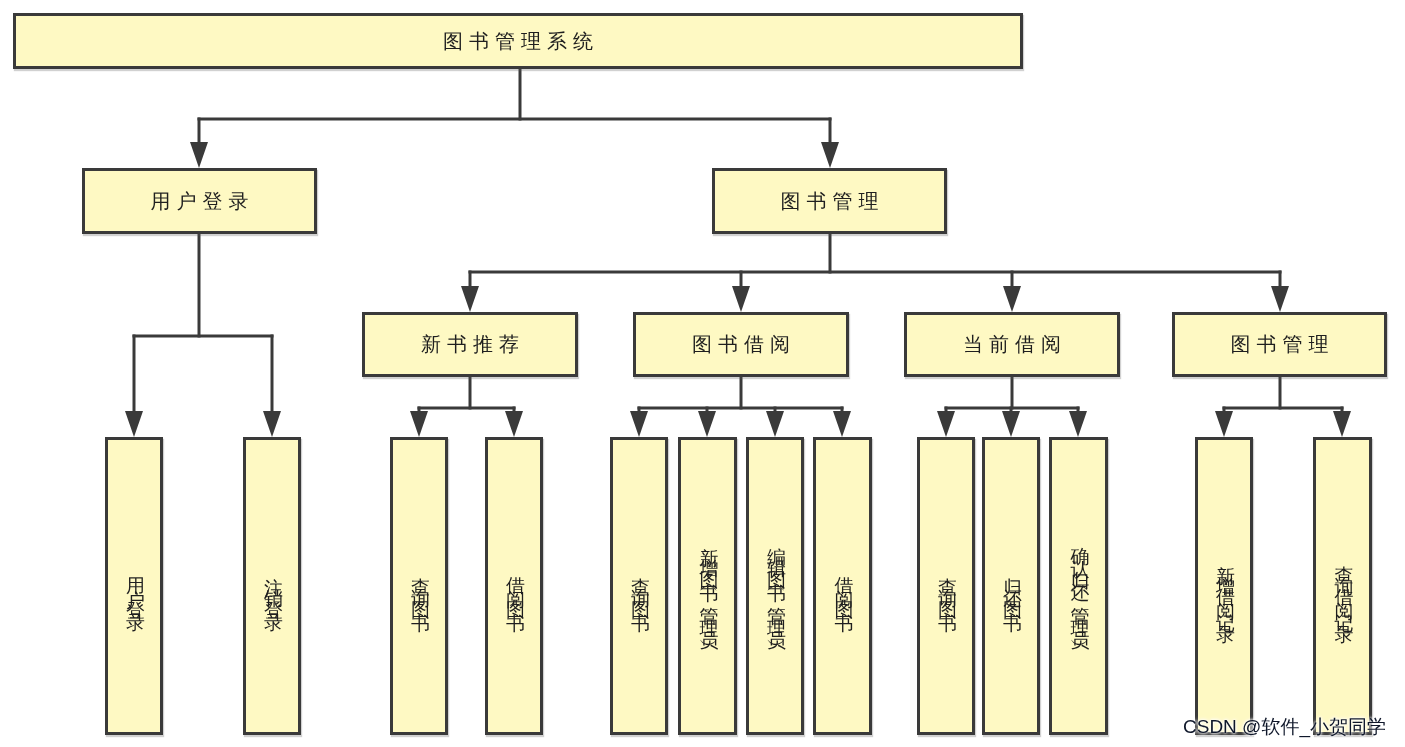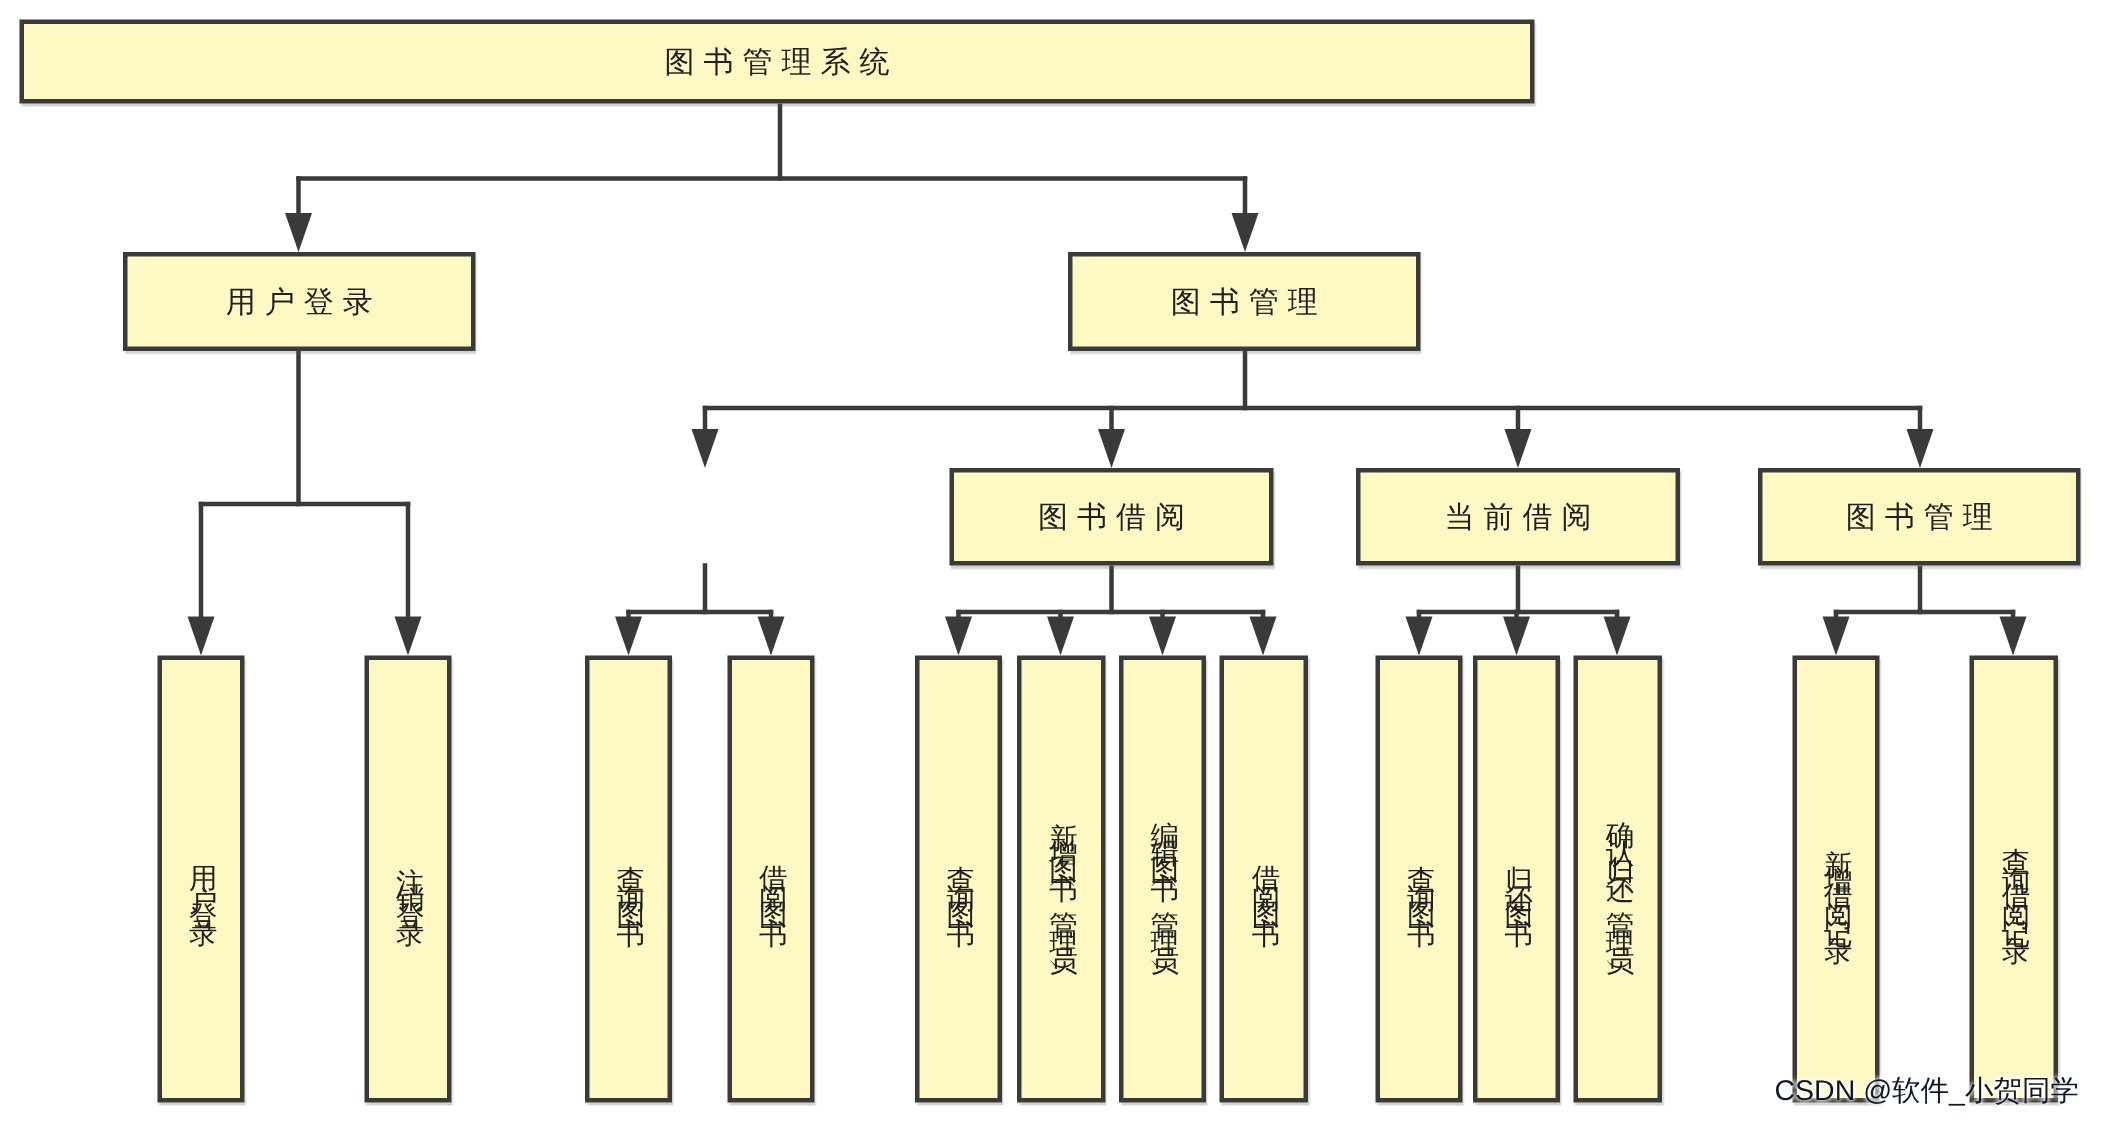--- a/index.html
+++ b/index.html
@@ -120,20 +120,23 @@
     <span class="lbl">图书管理系统</span>
   </div>
 
   <div class="box hbox" style="left:82px;top:168px;width:235px;height:66px">
     <span class="lbl">用户登录</span>
   </div>
   <div class="box hbox" style="left:712px;top:168px;width:235px;height:66px">
     <span class="lbl">图书管理</span>
   </div>
 
+  <div class="box hbox" style="left:362px;top:312px;width:216px;height:65px">
+    <span class="lbl">新书推荐</span>
+  </div>
   <div class="box hbox" style="left:633px;top:312px;width:216px;height:65px">
     <span class="lbl">图书借阅</span>
   </div>
   <div class="box hbox" style="left:904px;top:312px;width:216px;height:65px">
     <span class="lbl">当前借阅</span>
   </div>
   <div class="box hbox" style="left:1172px;top:312px;width:215px;height:65px">
     <span class="lbl">图书管理</span>
   </div>
 

